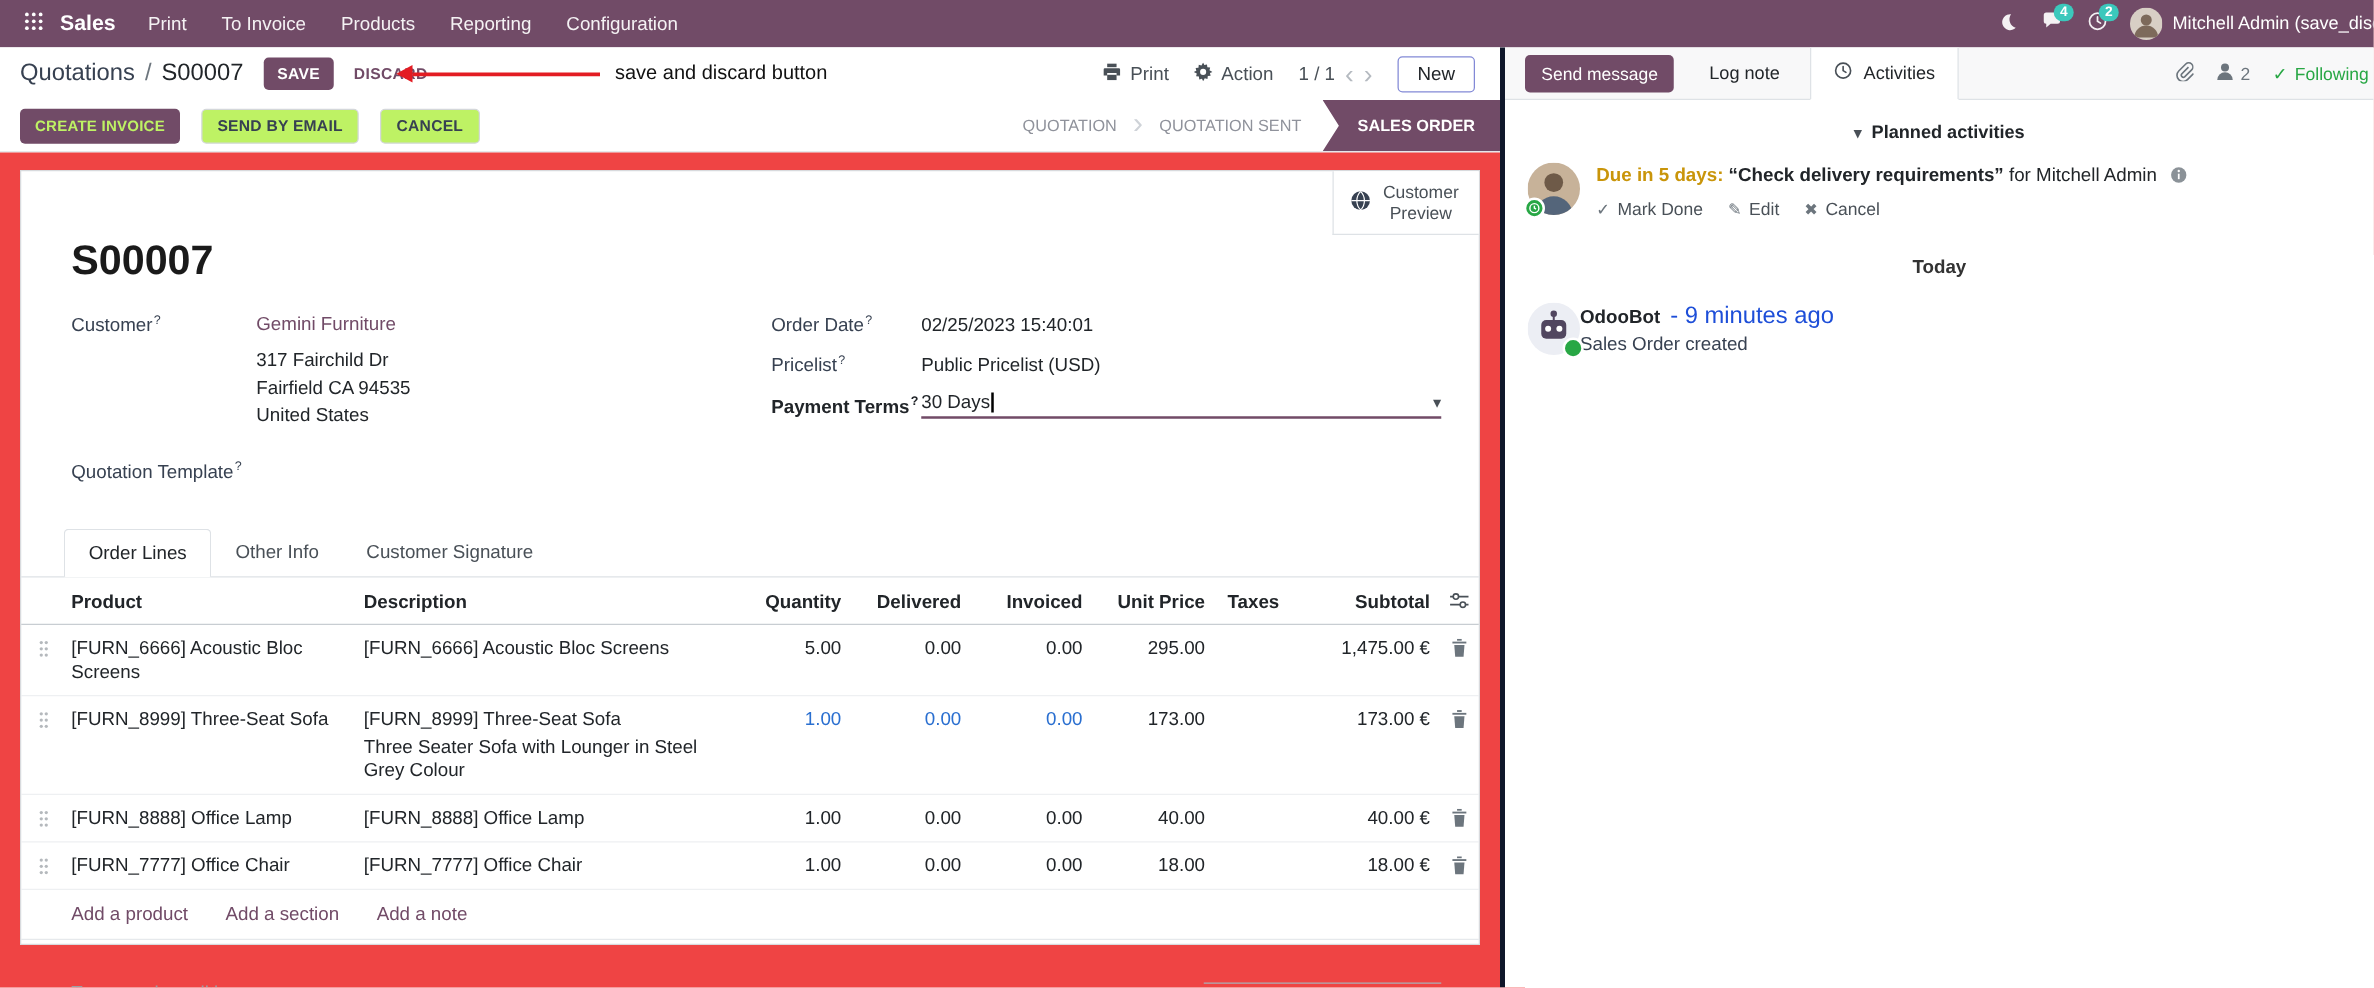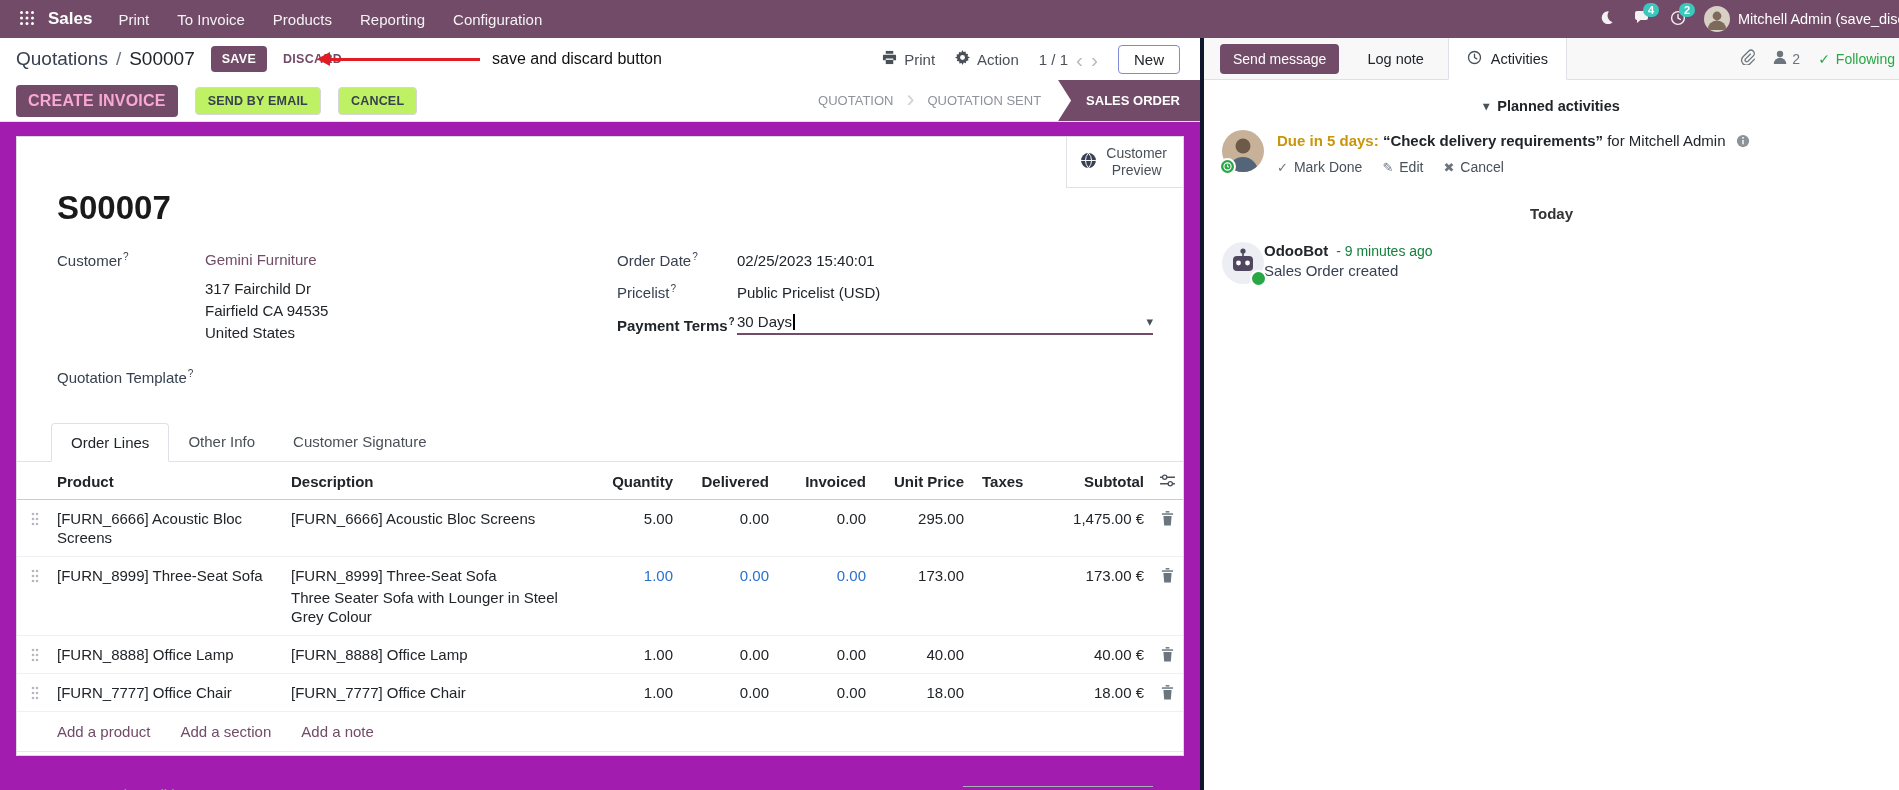--- a/index.html
+++ b/index.html
@@ -38,29 +38,29 @@
   .annotation-text{margin-left:12px;font-size:16px;color:#111}
   .cp-right{margin-left:auto;display:flex;align-items:center;gap:20px}
   .cp-btn{display:flex;align-items:center;gap:7px;color:#495057;font-size:15px}
   .pager{display:flex;align-items:center;gap:8px;color:#495057;font-size:15px}
   .pager-arrow{color:#b5bac0;font-size:21px;line-height:1}
   .btn-new{border:1px solid #8289d6;color:#212529;background:#fff;font-size:15px;padding:5px 15px;border-radius:4px}
 
   
   .statusbar{height:42px;display:flex;align-items:stretch;border-bottom:1px solid #dee2e6;background:#fff}
   .sb-left{display:flex;align-items:center;gap:17px;padding-left:16px}
-  .btn-primary-sm{background:#714B67;color:#f9a8d4;font-size:16px;font-weight:700;padding:7px 12px;border-radius:4px;letter-spacing:.2px}
+  .btn-primary-sm{background:#714B67;color:#bef264;font-size:12px;font-weight:700;padding:7px 12px;border-radius:4px;letter-spacing:.2px}
   .btn-secondary-sm{background:#bef264;color:#374151;font-size:12.5px;font-weight:700;padding:6px 12px;border-radius:4px;border:1px solid #d4d7da;letter-spacing:.2px}
   .steps{margin-left:auto;display:flex;align-items:stretch}
   .step{display:flex;align-items:center;padding:0 17px;color:#8f929b;font-size:13px}
   .step-chevron{display:flex;align-items:center;color:#cfd3d8;font-size:24px;margin:0 -4px;padding-bottom:3px}
   .step-active{background:#714B67;color:#fff;font-weight:600;padding:0 20px 0 28px;clip-path:polygon(0 0,100% 0,100% 100%,0 100%,13px 50%)}
 
   
-  .form-area{flex:1;background:#a21caf;overflow:hidden}
+  .form-area{flex:1;background:#ef4444;overflow:hidden}
   .sheet{margin:14px 16px;background:#fff;border:1px solid #d8dadd;height:620px;position:relative}
   .preview-box{position:absolute;top:0;right:0;border-left:1px solid #dee2e6;border-bottom:1px solid #dee2e6;background:#fff;display:flex;align-items:center;gap:9px;padding:8px 16px 8px 13px;color:#495057;font-size:14px;line-height:17px}
   .sheet-title{padding:52px 0 0 40px;font-size:33px;font-weight:700;color:#1a1a1a}
   .fields{display:flex;padding:24px 30px 0 40px}
   .fgroup-left{width:560px;flex:0 0 560px}
   .fgroup-right{flex:1}
   .frow{display:flex;margin-bottom:9px}
   .flabel{width:148px;flex:0 0 148px;color:#374151}
   .flabel sup{font-size:10px;margin-left:1px;color:#374151}
   .fvalue{color:#212529}
@@ -121,21 +121,21 @@
   .activity-summary{font-weight:700;color:#212529}
   .activity-for{color:#212529}
   .info-icon{display:inline-block;vertical-align:-2px;margin-left:6px}
   .activity-actions{display:flex;gap:20px;margin-top:6px;color:#495057;font-size:14px}
   .act-btn{display:flex;align-items:center;gap:6px;color:#495057}
   .glyph-icon{font-size:13px;color:#6c757d}
   .today{display:flex;justify-content:center;margin:30px 0 20px;color:#333;font-weight:600;font-size:15px}
   .message{display:flex;gap:0;padding-left:18px}
   .msg-head{display:flex;align-items:baseline;gap:8px}
   .msg-author{font-weight:700;font-size:15px;color:#212529}
-  .msg-time{font-size:14px;color:#15803d}
+  .msg-time{font-size:19px;color:#1d4ed8}
   .msg-body{margin-top:3px;color:#374151}
 </style>
 </head>
 <body>
 
 <nav class="topnav">
   <button class="apps-btn">
     <span>
       <svg width="16" height="16" viewBox="0 0 16 16" fill="#fff">
           <circle cx="2.5" cy="2.5" r="1.5"></circle>

